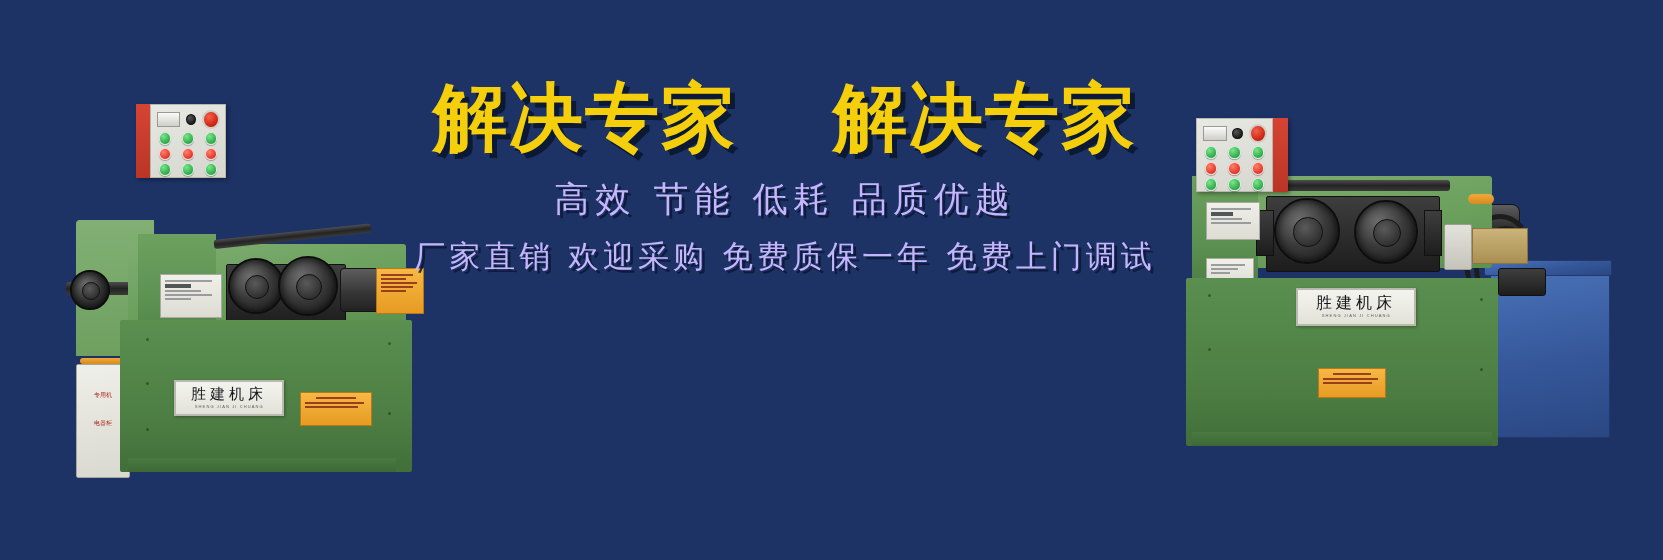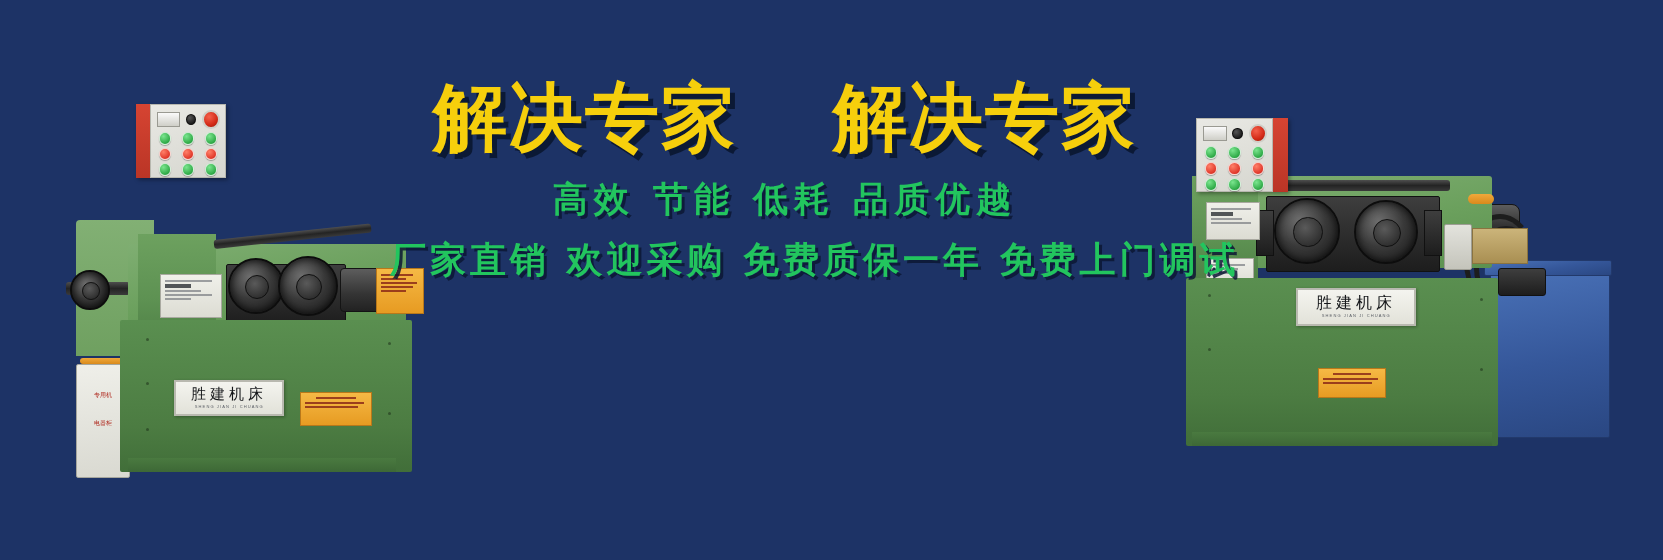--- a/index.html
+++ b/index.html
@@ -54,32 +54,32 @@
     font-weight: bold;
     color: #f6cf0c;
     letter-spacing: 2px;
     line-height: 1;
     white-space: nowrap;
     text-shadow: 5px 5px 0 rgba(10,22,48,0.9);
   }
 
   .subline {
     font-family: "DejaVu Serif", "Liberation Serif", serif;
-    font-weight: bold;
-    color: #22c55e;
+    font-weight: normal;
+    color: #c4b5fd;
     white-space: nowrap;
     text-shadow: 3px 3px 0 rgba(12,24,52,0.85);
   }
   .subline-1 {
     font-size: 35px;
     letter-spacing: 6px;
     margin-bottom: 13px;
   }
   .subline-2 {
-    font-size: 36px;
+    font-size: 31px;
     letter-spacing: 4px;
   }
 
   
   .machine {
     position: absolute;
     z-index: 20;
   }
   .m-left  { left: 28px;  top: 92px;  width: 400px; height: 380px; }
   .m-right { left: 1168px; top: 118px; width: 470px; height: 340px; }

